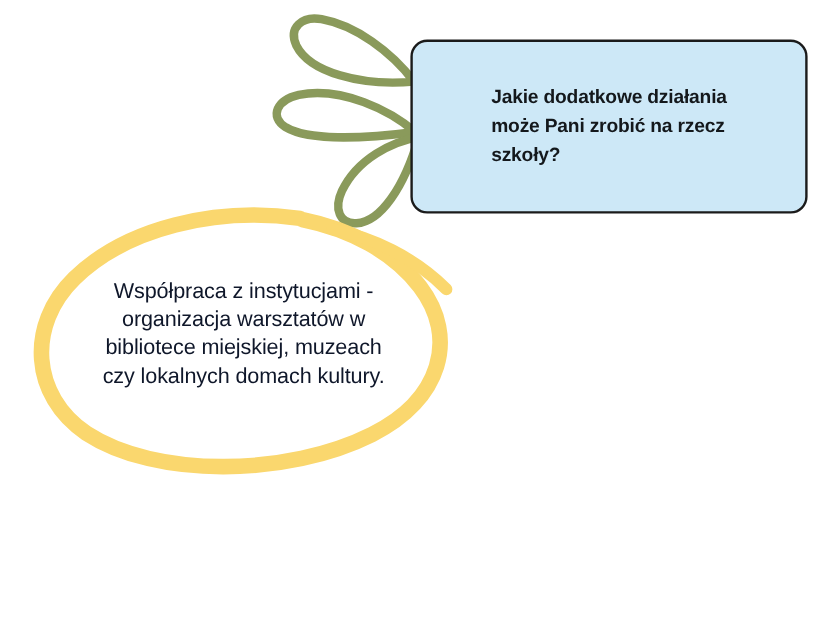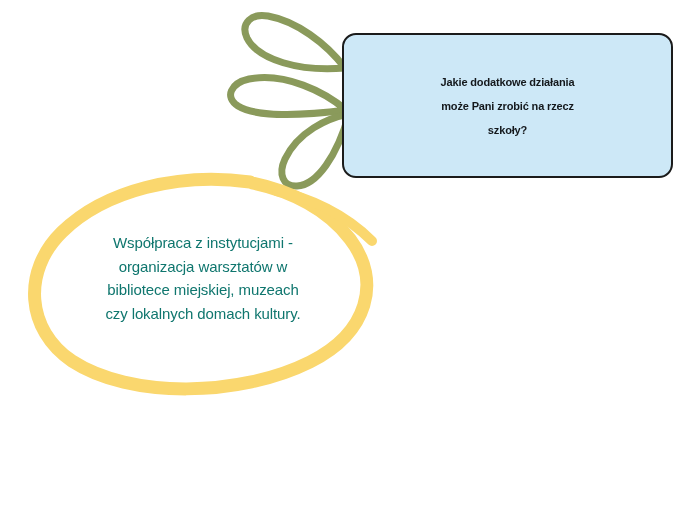--- a/index.html
+++ b/index.html
@@ -45,36 +45,35 @@
     background: #cde8f7;
     border: 2px solid #1b1b1b;
     border-radius: 14px;
     display: flex;
     align-items: center;
     justify-content: center;
   }
   #question-text {
     font-family: "Liberation Sans", sans-serif;
     font-weight: bold;
-    font-size: 11px;
+    font-size: 16px;
     line-height: 24px;
     color: #14181c;
-    text-align: center;
     letter-spacing: -0.15px;
     padding: 0 26px;
     white-space: pre-line;
   }
 
   
   .answer-text {
     position: absolute;
     font-family: "Liberation Sans", sans-serif;
-    font-size: 15px;
+    font-size: 18px;
     line-height: 23.5px;
-    color: #0f766e;
+    color: #0f172a;
     text-align: center;
     letter-spacing: -0.1px;
     white-space: pre-line;
   }
   #answer-left-text {
     left: 58px;
     top: 231px;
     width: 290px;
   }
   #answer-right-text {

